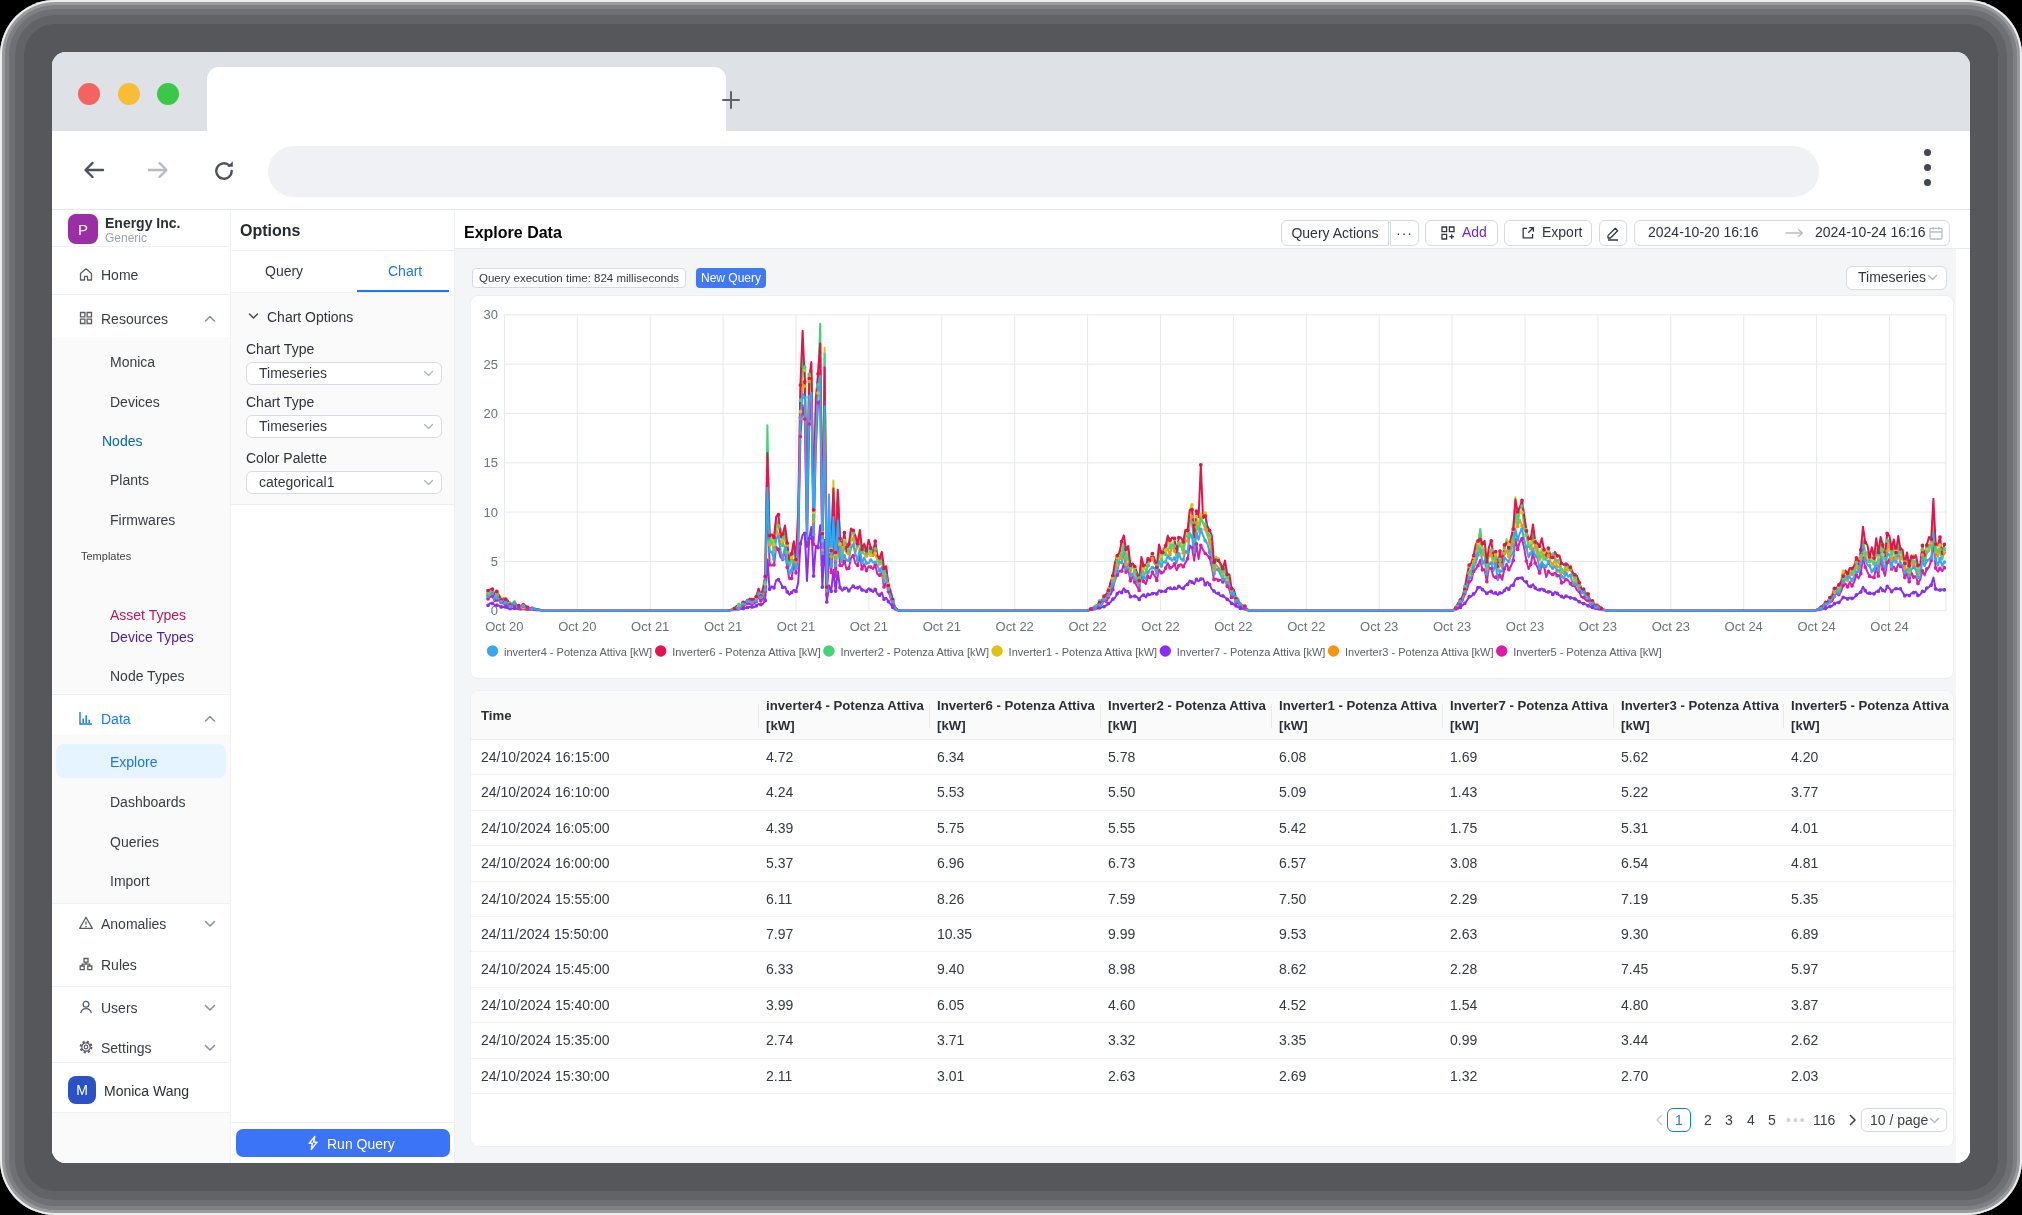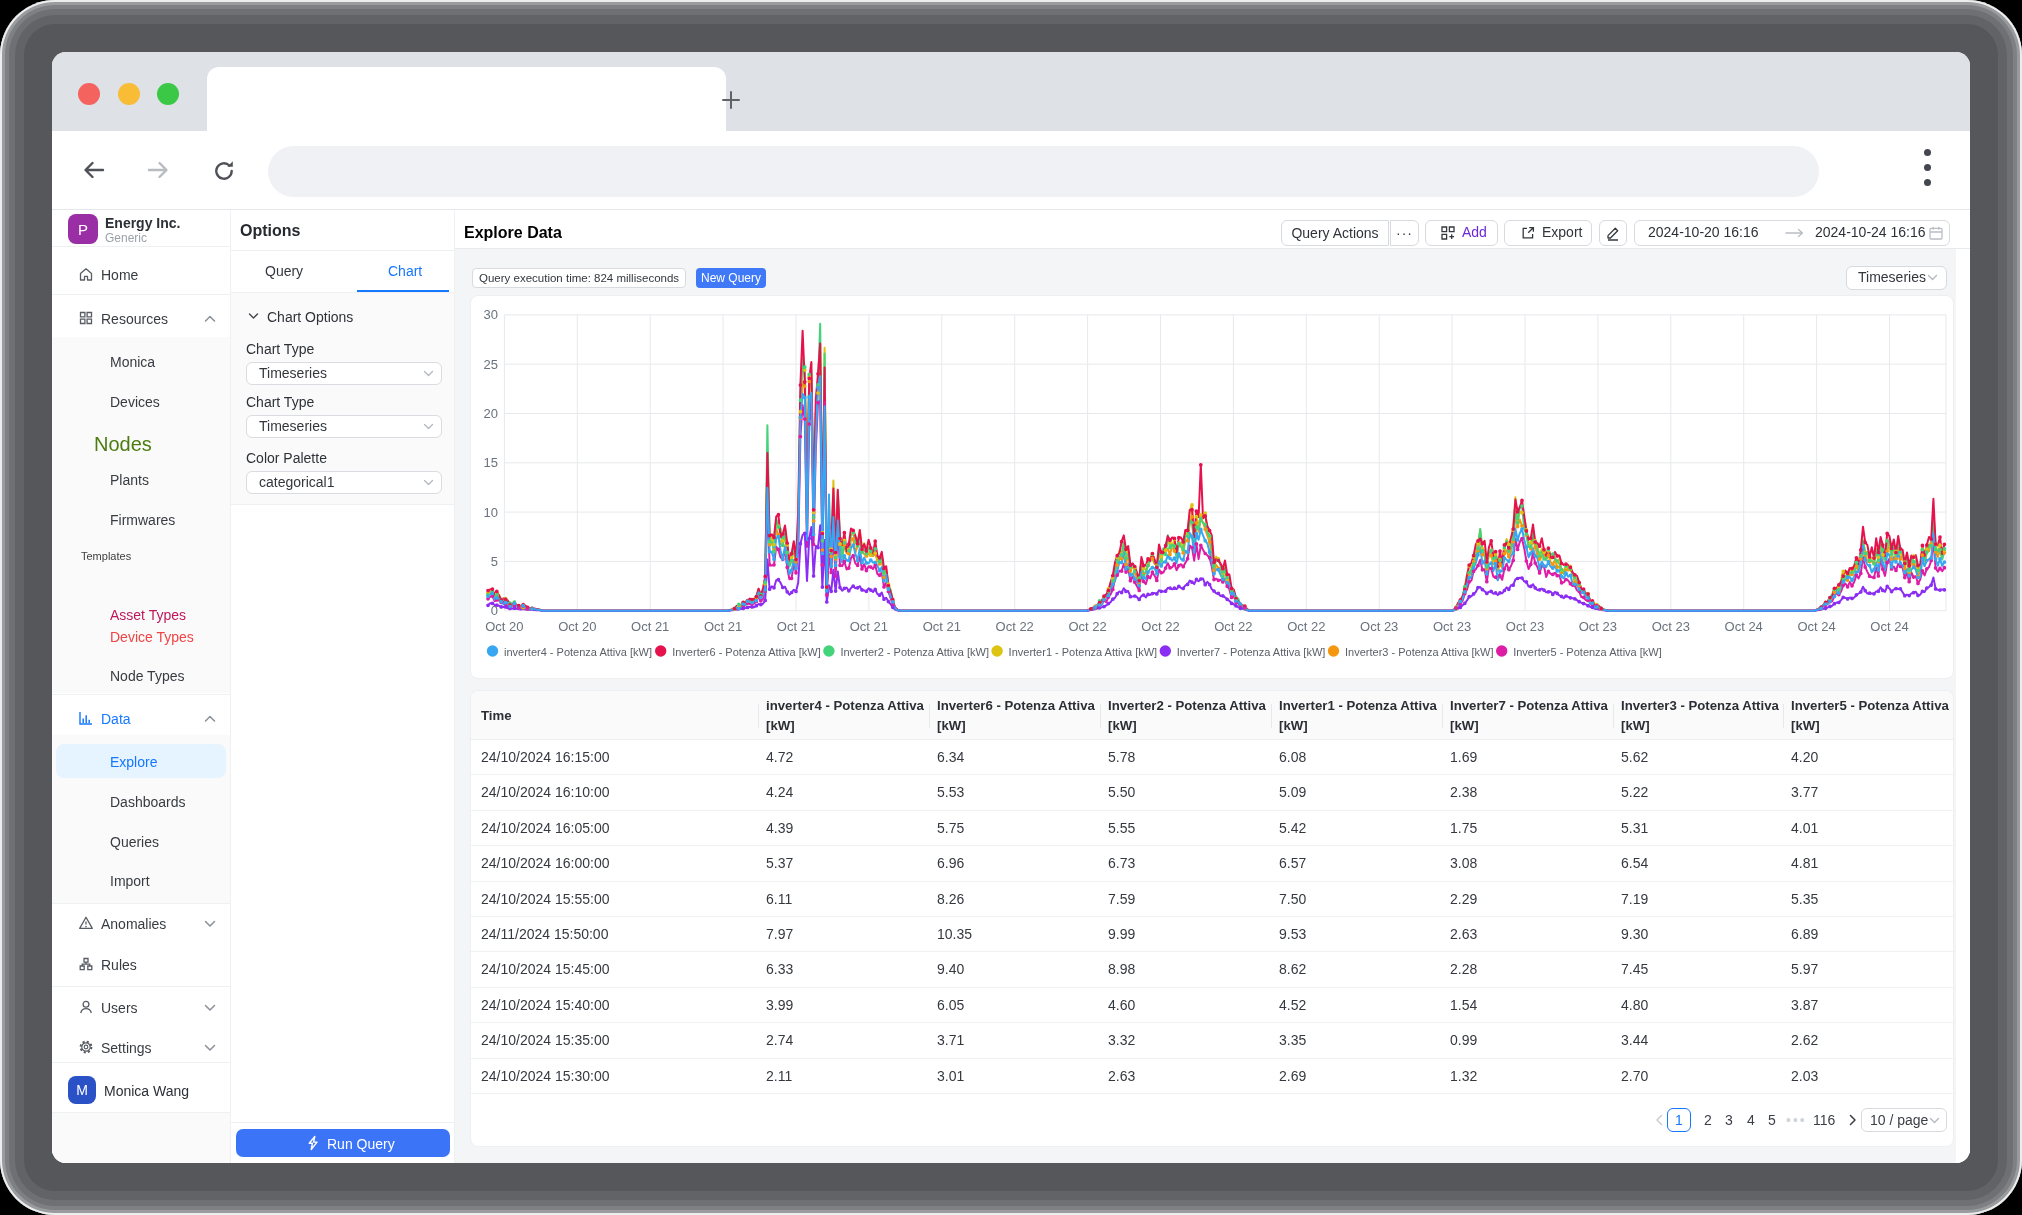--- a/index.html
+++ b/index.html
@@ -76,25 +76,25 @@
       </svg>
       <div class="abs" style="left:49px;top:101px;font-size:14px;color:#383c42">Resources</div>
       <svg class="abs" style="left:26px;top:100px" width="16" height="16" viewBox="0 0 16 16">
         <path d="M2.5 2.5h4.4v4.4H2.5zM9.1 2.5h4.4v4.4H9.1zM2.5 9.1h4.4v4.4H2.5zM9.1 9.1h4.4v4.4H9.1z" fill="none" stroke="#585d64" stroke-width="1.3"></path>
       </svg>
       <svg class="abs" style="left:152px;top:104px" width="12" height="9" viewBox="0 0 12 9">
         <path d="M1.5 7 6 2.5 10.5 7" stroke="#8a9098" stroke-width="1.5" fill="none" stroke-linecap="round" stroke-linejoin="round"></path>
       </svg>
       <div class="abs" style="left:58px;top:144px;font-size:14px;color:#383c42">Monica</div>
       <div class="abs" style="left:58px;top:184px;font-size:14px;color:#383c42">Devices</div>
-      <div class="abs" style="left:42px;top:223px;font-size:20px;color:#4d7c0f">Nodes</div>
+      <div class="abs" style="left:50px;top:223px;font-size:14px;color:#0369a1">Nodes</div>
       <div class="abs" style="left:58px;top:262px;font-size:14px;color:#383c42">Plants</div>
       <div class="abs" style="left:58px;top:302px;font-size:14px;color:#383c42">Firmwares</div>
       <div class="abs" style="left:58px;top:397px;font-size:14px;color:#be185d">Asset Types</div>
-      <div class="abs" style="left:58px;top:419px;font-size:14px;color:#ef4444">Device Types</div>
+      <div class="abs" style="left:58px;top:419px;font-size:14px;color:#4c1d95">Device Types</div>
       <div class="abs" style="left:58px;top:458px;font-size:14px;color:#383c42">Node Types</div>
       <div class="abs" style="left:49px;top:501px;font-size:14px;color:#1677ff">Data</div>
       <svg class="abs" style="left:26px;top:500px" width="16" height="16" viewBox="0 0 16 16">
         <path d="M2 2v12h12" stroke="#1677ff" stroke-width="1.4" fill="none"></path>
         <path d="M5.2 13V8.4M8.2 13V5.2M11.2 13V9.8" stroke="#1677ff" stroke-width="1.5"></path>
       </svg>
       <svg class="abs" style="left:152px;top:504px" width="12" height="9" viewBox="0 0 12 9">
         <path d="M1.5 7 6 2.5 10.5 7" stroke="#8a9098" stroke-width="1.5" fill="none" stroke-linecap="round" stroke-linejoin="round"></path>
       </svg>
       <div class="abs" style="left:4px;top:534px;width:170px;height:34px;border-radius:8px;background:#e6f4ff"></div>
@@ -324,21 +324,21 @@
         <div class="rcell" style="left:808px;top:58px">6.08</div>
         <div class="rcell" style="left:979px;top:58px">1.69</div>
         <div class="rcell" style="left:1150px;top:58px">5.62</div>
         <div class="rcell" style="left:1320px;top:58px">4.20</div>
         <div class="abs" style="left:0;top:83.4px;width:1482px;height:1px;background:#f0f1f3"></div>
         <div class="rcell" style="left:10px;top:93.4px">24/10/2024 16:10:00</div>
         <div class="rcell" style="left:295px;top:93.4px">4.24</div>
         <div class="rcell" style="left:466px;top:93.4px">5.53</div>
         <div class="rcell" style="left:637px;top:93.4px">5.50</div>
         <div class="rcell" style="left:808px;top:93.4px">5.09</div>
-        <div class="rcell" style="left:979px;top:93.4px">2.38</div>
+        <div class="rcell" style="left:979px;top:93.4px">1.43</div>
         <div class="rcell" style="left:1150px;top:93.4px">5.22</div>
         <div class="rcell" style="left:1320px;top:93.4px">3.77</div>
         <div class="abs" style="left:0;top:118.8px;width:1482px;height:1px;background:#f0f1f3"></div>
         <div class="rcell" style="left:10px;top:128.8px">24/10/2024 16:05:00</div>
         <div class="rcell" style="left:295px;top:128.8px">4.39</div>
         <div class="rcell" style="left:466px;top:128.8px">5.75</div>
         <div class="rcell" style="left:637px;top:128.8px">5.55</div>
         <div class="rcell" style="left:808px;top:128.8px">5.42</div>
         <div class="rcell" style="left:979px;top:128.8px">1.75</div>
         <div class="rcell" style="left:1150px;top:128.8px">5.31</div>

